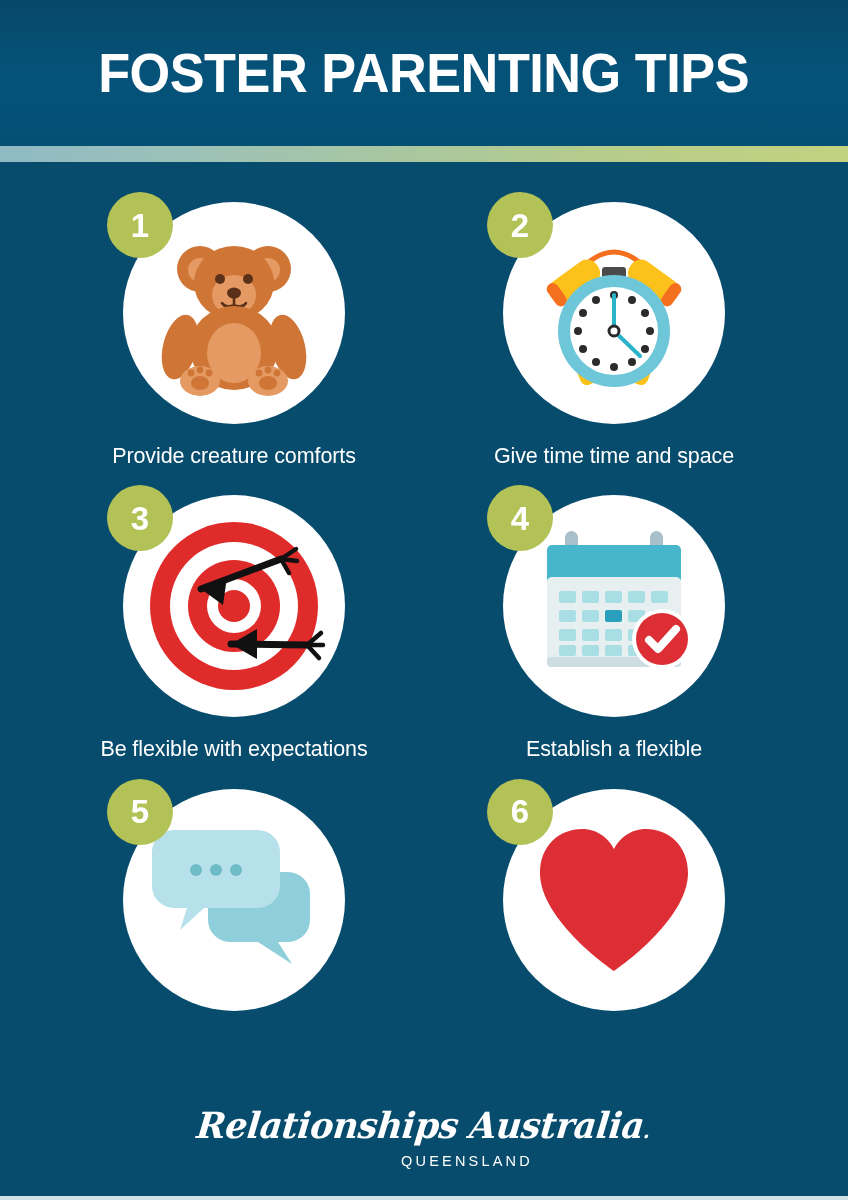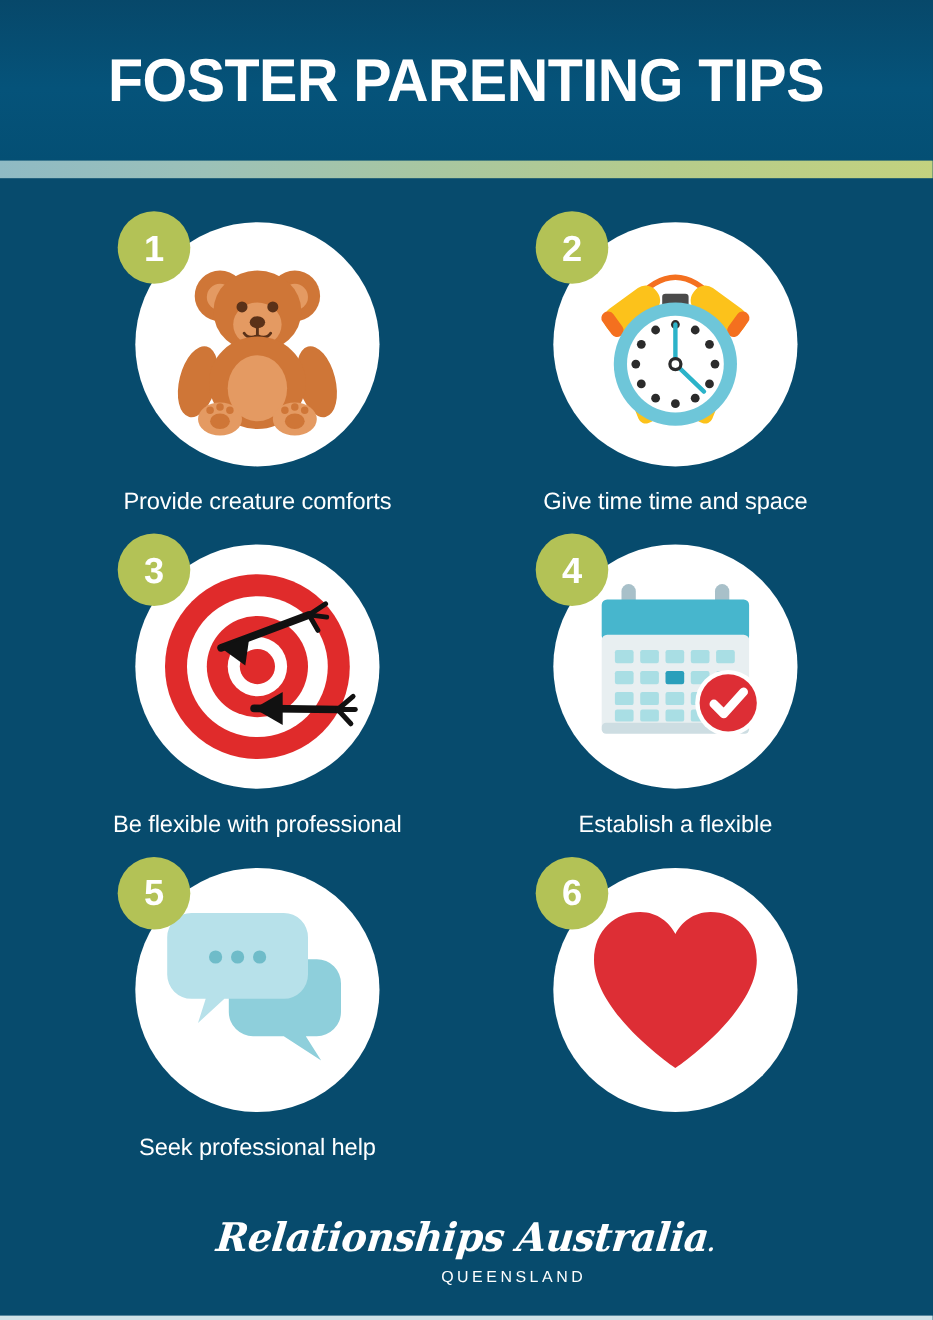--- a/index.html
+++ b/index.html
@@ -280,21 +280,21 @@
             <path d="M90 131 L116 116 L116 146 Z" fill="#111111"></path>
             <g stroke="#111111" stroke-width="4.5" stroke-linecap="round">
               <line x1="166" y1="132" x2="180" y2="120"></line>
               <line x1="166" y1="132" x2="182" y2="132"></line>
               <line x1="166" y1="132" x2="178" y2="145"></line>
             </g>
           </svg>
         </div>
         <div class="badge">3</div>
       </div>
-      <div class="caption">Be flexible with professional</div>
+      <div class="caption">Be flexible with expectations</div>
     </div>
 
     <div class="tip">
       <div class="disc-wrap">
         <div class="disc">
           <svg width="170" height="170" viewBox="0 0 170 170">
             <rect x="36" y="10" width="13" height="40" rx="6.5" fill="#a8c0c9"></rect>
             <rect x="121" y="10" width="13" height="40" rx="6.5" fill="#a8c0c9"></rect>
             <rect x="18" y="24" width="134" height="38" rx="5" fill="#47b6cd"></rect>
             <rect x="18" y="56" width="134" height="88" rx="5" fill="#e8eff1"></rect>
@@ -340,21 +340,20 @@
               <g fill="#6fbcc9">
                 <circle cx="52" cy="50" r="6"></circle>
                 <circle cx="72" cy="50" r="6"></circle>
                 <circle cx="92" cy="50" r="6"></circle>
               </g>
             </g>
           </svg>
         </div>
         <div class="badge">5</div>
       </div>
-      <div class="caption">Seek professional help</div>
     </div>
 
     <div class="tip">
       <div class="disc-wrap">
         <div class="disc">
           <svg width="160" height="150" viewBox="0 0 160 150">
             <path d="M80 146 C 80 146 6 96 6 48 C 6 20 26 4 48 4 C 64 4 75 14 80 24 C 85 14 96 4 112 4 C 134 4 154 20 154 48 C 154 96 80 146 80 146 Z" fill="#dd2e35"></path>
           </svg>
         </div>
         <div class="badge">6</div>

